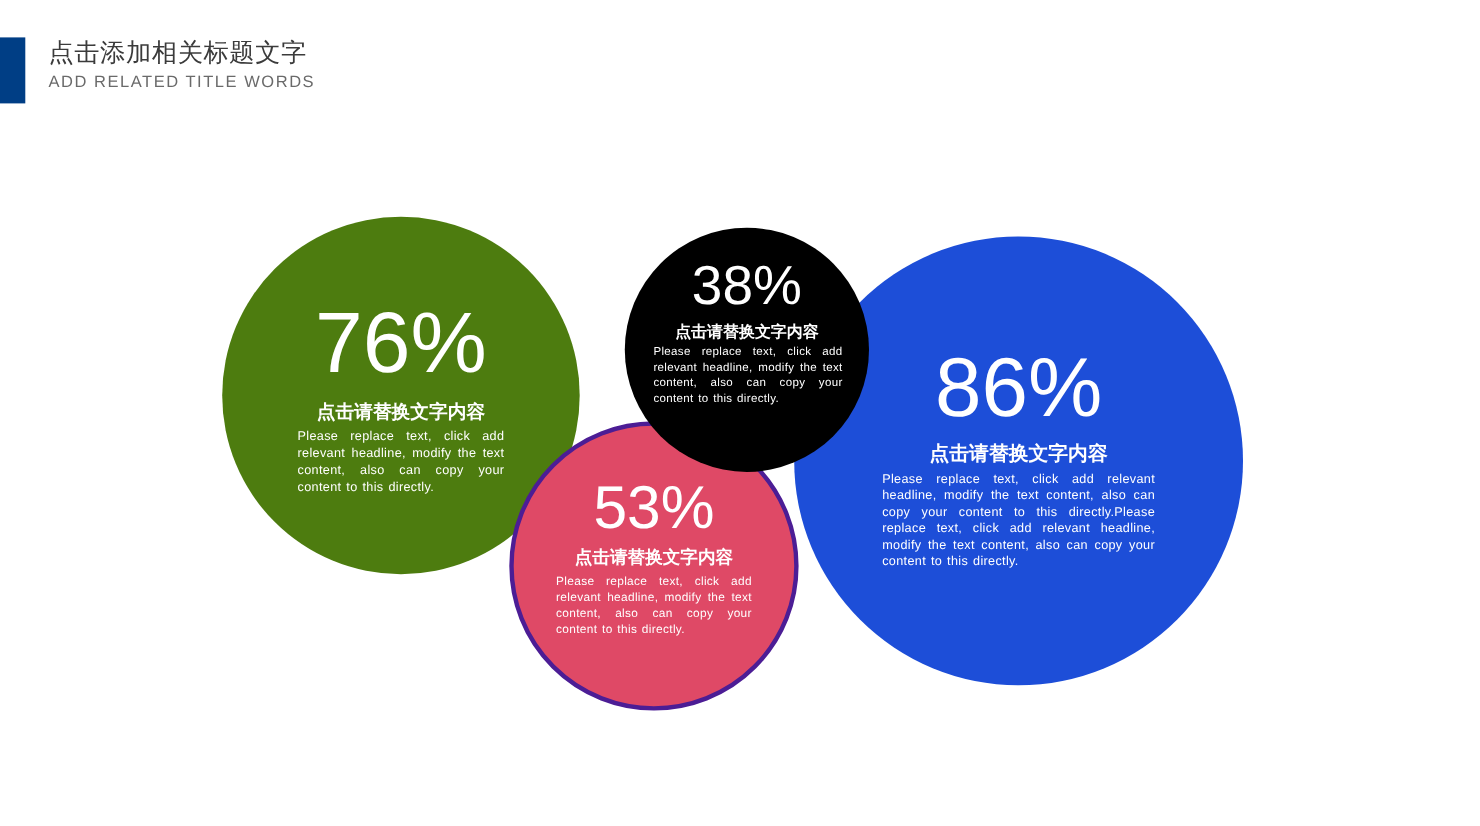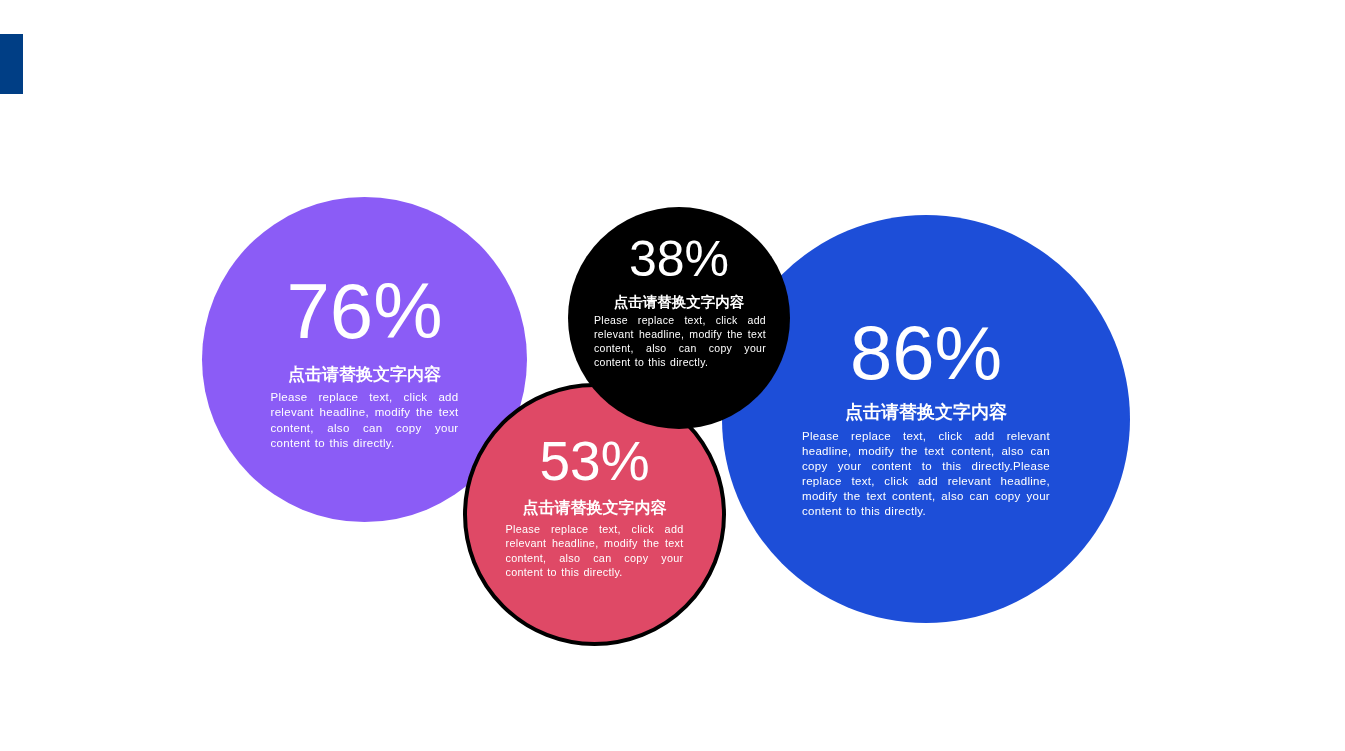--- a/index.html
+++ b/index.html
@@ -118,21 +118,21 @@
   #bubble-38 .bubble-inner { top: 27px; width: 180px; }
   #bubble-38 .pct { font-size: 50px; }
   #bubble-38 .cn-head { font-size: 14.5px; margin-top: 9px; }
   #bubble-38 .en-body { font-size: 10.5px; margin-top: 3px; width: 172px; margin-left: 5px; }
 
   
   #bubble-53 {
     left: 463px; top: 383px;
     width: 263px; height: 263px;
     z-index: 3;
-    border: 4px solid #000000;
+    border: 4px solid #4c1d95;
   }
   #bubble-53 .bubble-inner { top: 47px; width: 190px; }
   #bubble-53 .pct { font-size: 55px; }
   #bubble-53 .cn-head { font-size: 16px; margin-top: 9px; }
   #bubble-53 .en-body { font-size: 10.8px; margin-top: 4px; width: 178px; margin-left: 6px; }
 
   
   #bubble-86 {
     left: 722px; top: 215px;
     width: 408px; height: 408px;
@@ -141,25 +141,29 @@
   #bubble-86 .bubble-inner { top: 100px; width: 260px; }
   #bubble-86 .pct { font-size: 76px; }
   #bubble-86 .cn-head { font-size: 18px; margin-top: 10px; }
   #bubble-86 .en-body { font-size: 11.5px; margin-top: 5px; width: 248px; margin-left: 6px; }
 </style>
 </head>
 <body style="background: rgb(255, 255, 255);">
 
 <div class="header">
   <div class="header-accent-bar" style="background: rgb(0, 62, 133);"></div>
+  <div class="header-text">
+    <h1 class="header-title" style="color: rgb(59, 59, 59);">点击添加相关标题文字</h1>
+    <h2 class="header-subtitle" style="color: rgb(106, 106, 106);">ADD RELATED TITLE WORDS</h2>
+  </div>
 </div>
 
 <div class="circles">
 
-  <div class="bubble" id="bubble-76" style="background: #8b5cf6; color: rgb(255, 255, 255);">
+  <div class="bubble" id="bubble-76" style="background: #4d7c0f; color: rgb(255, 255, 255);">
     <div class="bubble-inner">
       <div class="pct">76%</div>
       <div class="cn-head">点击请替换文字内容</div>
       <div class="en-body">Please replace text, click add relevant headline, modify the text content, also can copy your content to this directly.</div>
     </div>
   </div>
 
   <div class="bubble" id="bubble-86" style="background: #1d4ed8; color: rgb(255, 255, 255);">
     <div class="bubble-inner">
       <div class="pct">86%</div>

